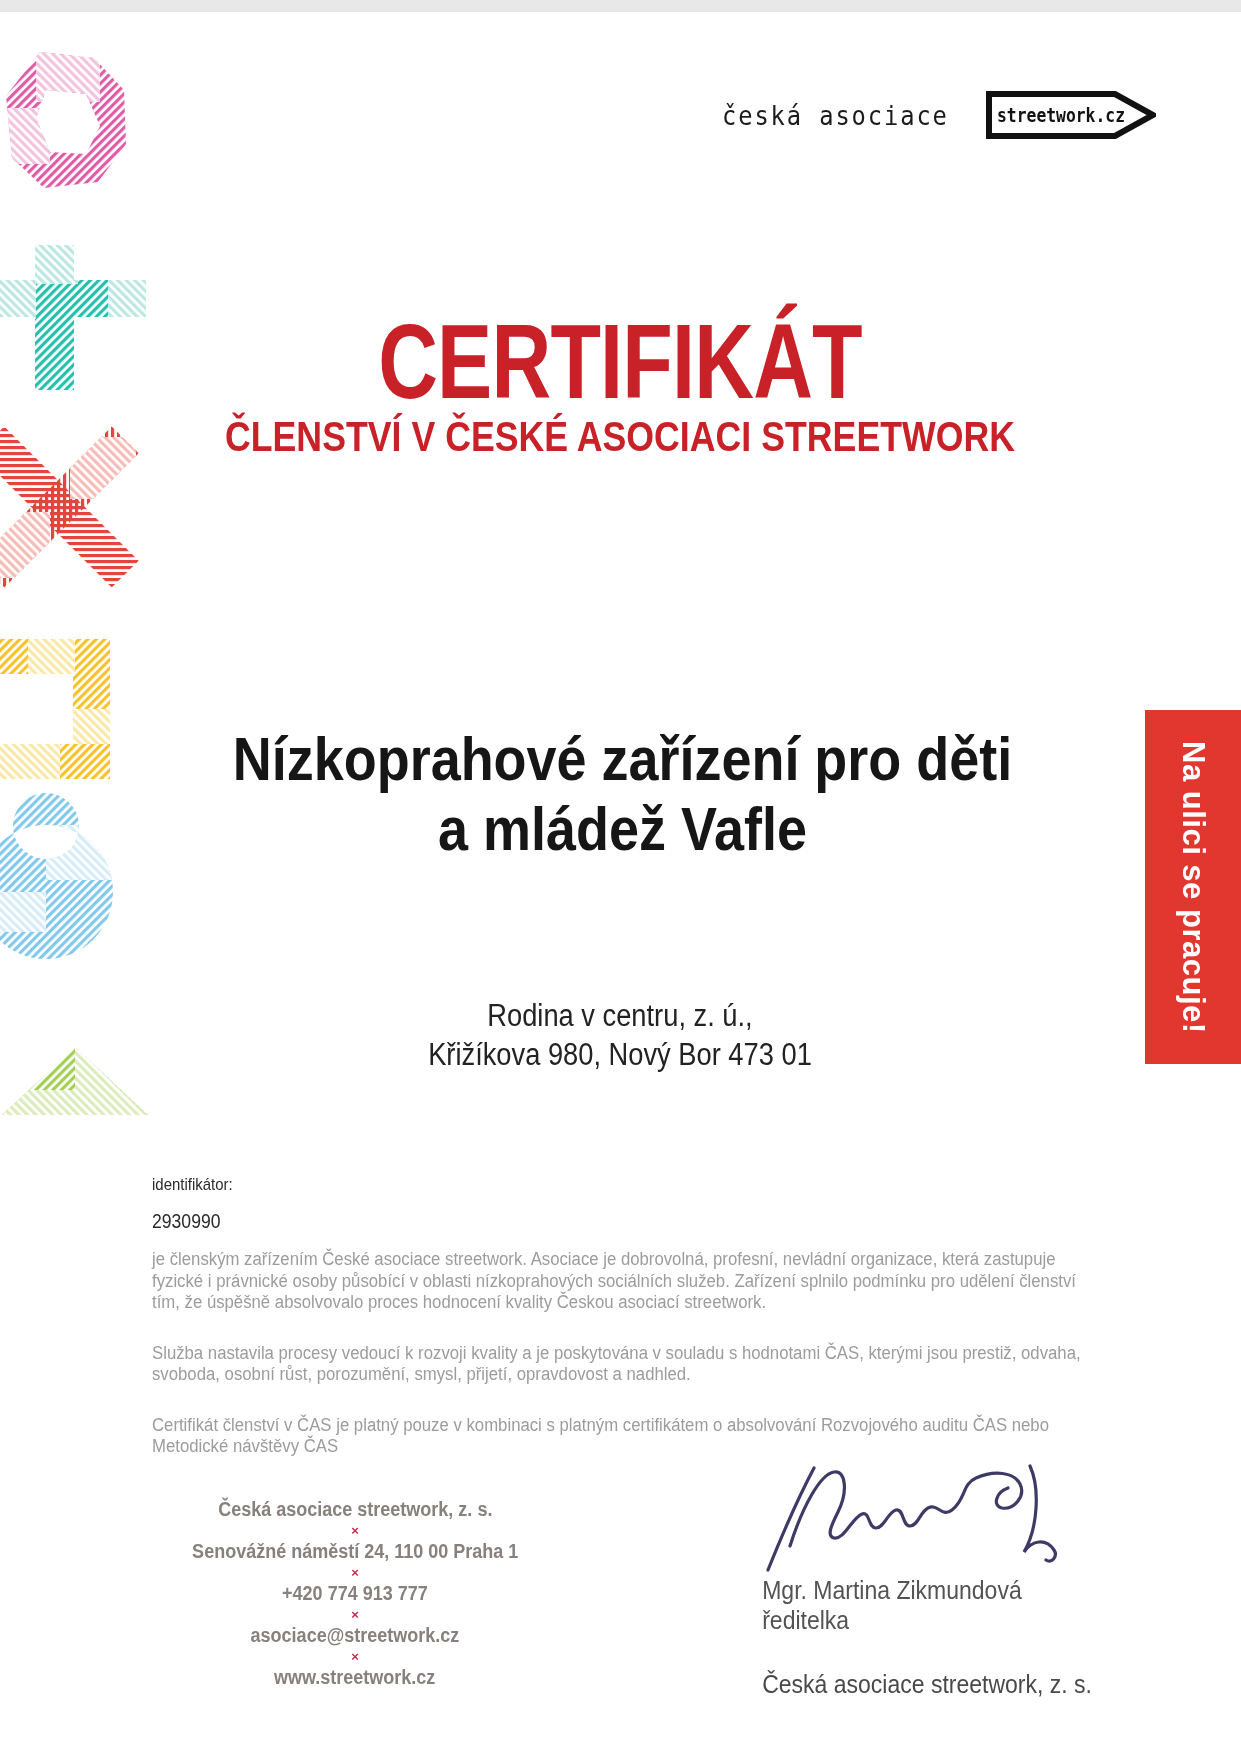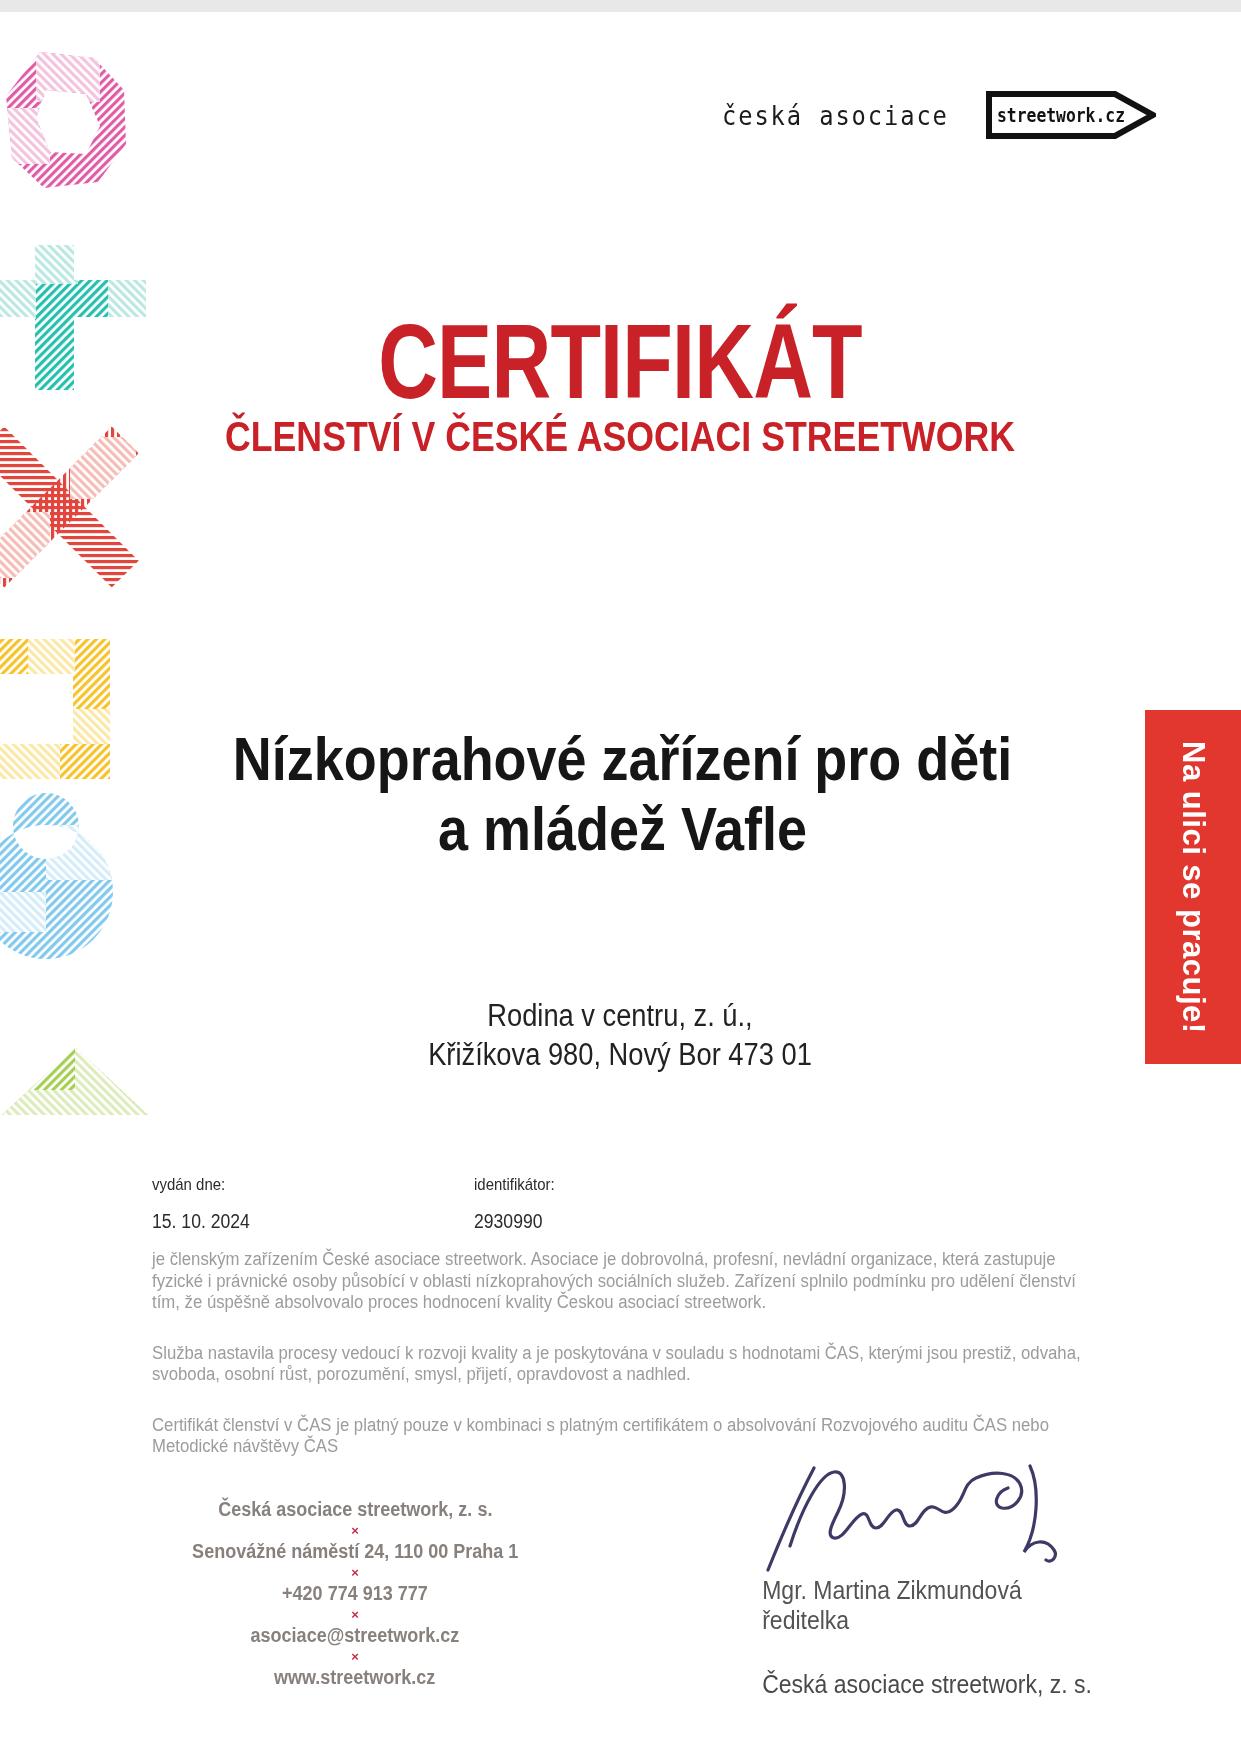--- a/index.html
+++ b/index.html
@@ -237,24 +237,20 @@
     <div>Rodina v centru, z. ú.,</div>
     <div>Křižíkova 980, Nový Bor 473 01</div>
   </div>
 
   <div class="banner">
     <span>Na ulici se pracuje!</span>
   </div>
 
   <div class="fields">
     <div>
-      <div class="field-label">vydán dne:</div>
-      <div class="field-value">15. 10. 2024</div>
-    </div>
-    <div>
       <div class="field-label">identifikátor:</div>
       <div class="field-value">2930990</div>
     </div>
   </div>
 
   <div class="body-text">
     <p>je členským zařízením České asociace streetwork. Asociace je dobrovolná, profesní, nevládní organizace, která zastupuje fyzické i právnické osoby působící v oblasti nízkoprahových sociálních služeb. Zařízení splnilo podmínku pro udělení členství tím, že úspěšně absolvovalo proces hodnocení kvality Českou asociací streetwork.</p>
     <p>Služba nastavila procesy vedoucí k rozvoji kvality a je poskytována v souladu s hodnotami ČAS, kterými jsou prestiž, odvaha, svoboda, osobní růst, porozumění, smysl, přijetí, opravdovost a nadhled.</p>
     <p>Certifikát členství v ČAS je platný pouze v kombinaci s platným certifikátem o absolvování Rozvojového auditu ČAS nebo Metodické návštěvy ČAS</p>
   </div>

